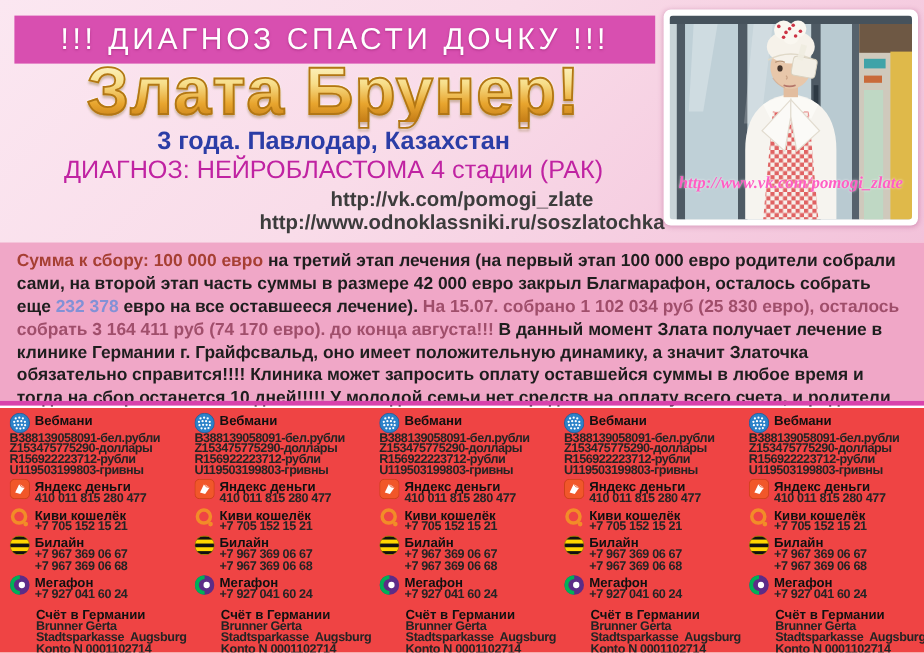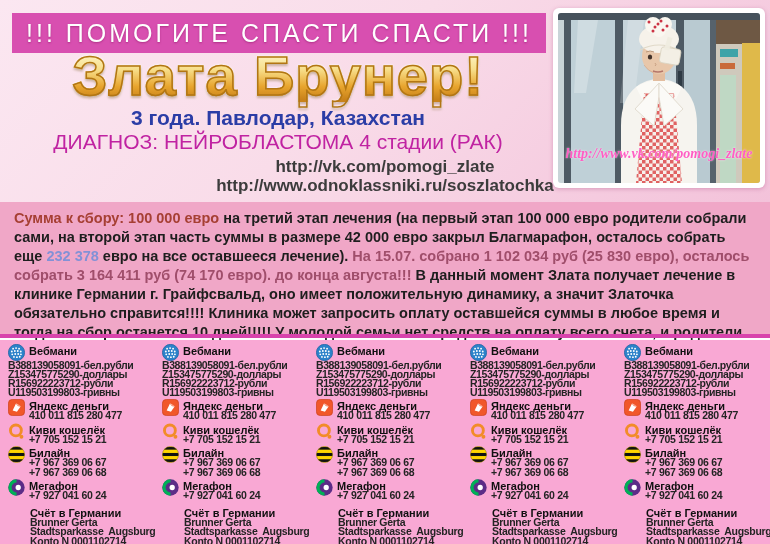--- a/index.html
+++ b/index.html
@@ -33,21 +33,21 @@
   .watermark{position:absolute;left:6px;right:6px;top:138px;text-align:center;
              font-family:"Liberation Serif",serif;font-weight:bold;font-size:14px;
              color:#FF5EC4;text-shadow:0 0 2px rgba(255,255,255,.85);white-space:nowrap;font-style:italic;}
 
   
   .mid{position:absolute;left:0;top:202px;width:770px;height:132px;background:#F0A7C7;}
   .story{padding:7px 14px 0 14px;font-size:14.5px;font-weight:bold;line-height:19px;color:#1E1E1E;}
   .divider{position:absolute;left:0;top:334px;width:770px;height:4px;background:#D843AC;}
 
   
-  .payments{position:absolute;left:0;top:340px;width:770px;height:204px;background:#f9a8d4;
+  .payments{position:absolute;left:0;top:340px;width:770px;height:204px;background:#ef4444;
             display:flex;box-sizing:border-box;padding:2px 0 0 2px;}
   .pay-col{flex:0 0 154px;width:154px;box-sizing:border-box;padding-left:6px;overflow:hidden;}
   .pay-sec{display:flex;align-items:flex-start;margin-top:2px;}
   .pay-sec.no-icon{display:block;margin-left:22px;margin-top:5px;}
   .pay-ico{width:17px;height:17px;flex:0 0 17px;margin-right:4px;}
   .pay-txt{padding-top:2px;min-width:0;}
   .pay-title{font-size:11px;font-weight:bold;line-height:10px;color:#101010;white-space:pre;}
   .pay-line{font-size:10.5px;font-weight:bold;line-height:9.5px;color:#242424;
             letter-spacing:-.3px;white-space:pre;}
   .pay-line.wide{line-height:9px;letter-spacing:-.4px;}
@@ -106,21 +106,21 @@
       <path d="M10,0.4 A9.6,9.6 0 0 0 10,19.6 L10,15.8 A5.8,5.8 0 0 1 10,4.2 Z" fill="#00B156"></path>
       <circle cx="12" cy="10" r="3.1" fill="#fff"></circle>
     </symbol>
   </defs>
 </svg>
 
 <div class="flyer">
 
   <div class="top">
     <div class="banner">
-      <span>!!! ПОМОГИТЕ СПАСТИ СПАСТИ !!!</span>
+      <span>!!! ДИАГНОЗ СПАСТИ ДОЧКУ !!!</span>
     </div>
     <div class="headline">
       <div class="title">Злата Брунер!</div>
       <div class="subtitle">3 года. Павлодар, Казахстан</div>
       <div class="diagnosis">ДИАГНОЗ: НЕЙРОБЛАСТОМА 4 стадии (РАК)</div>
     </div>
     <div class="links">
       <div>http://vk.com/pomogi_zlate</div>
       <div>http://www.odnoklassniki.ru/soszlatochka</div>
     </div>

